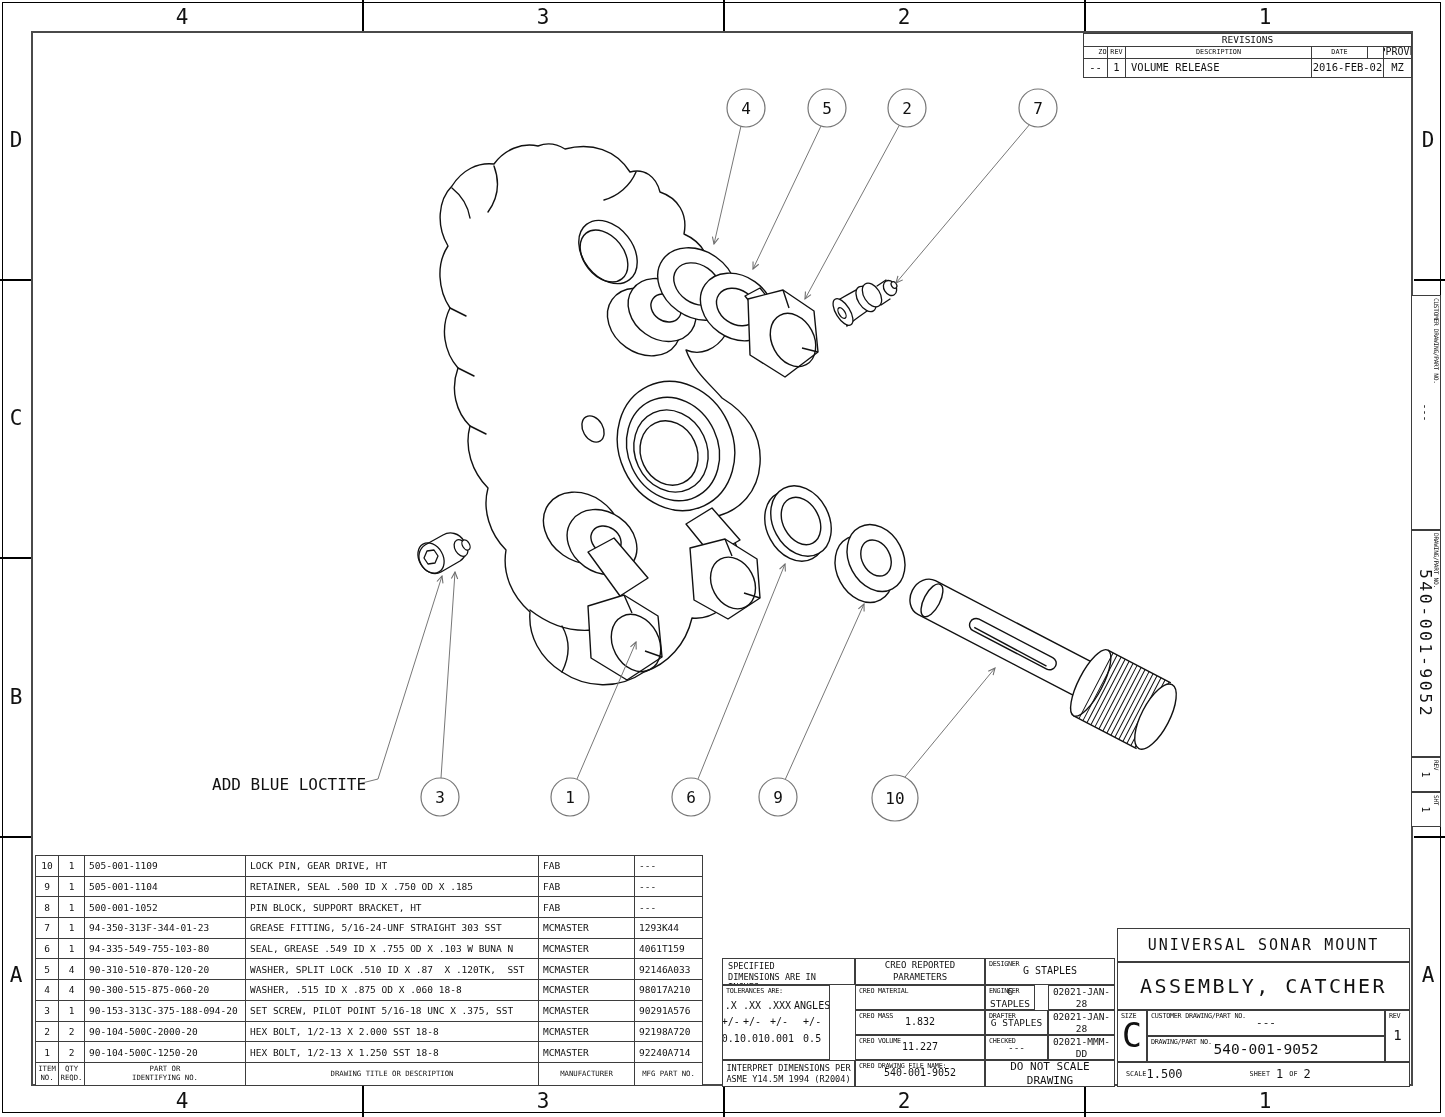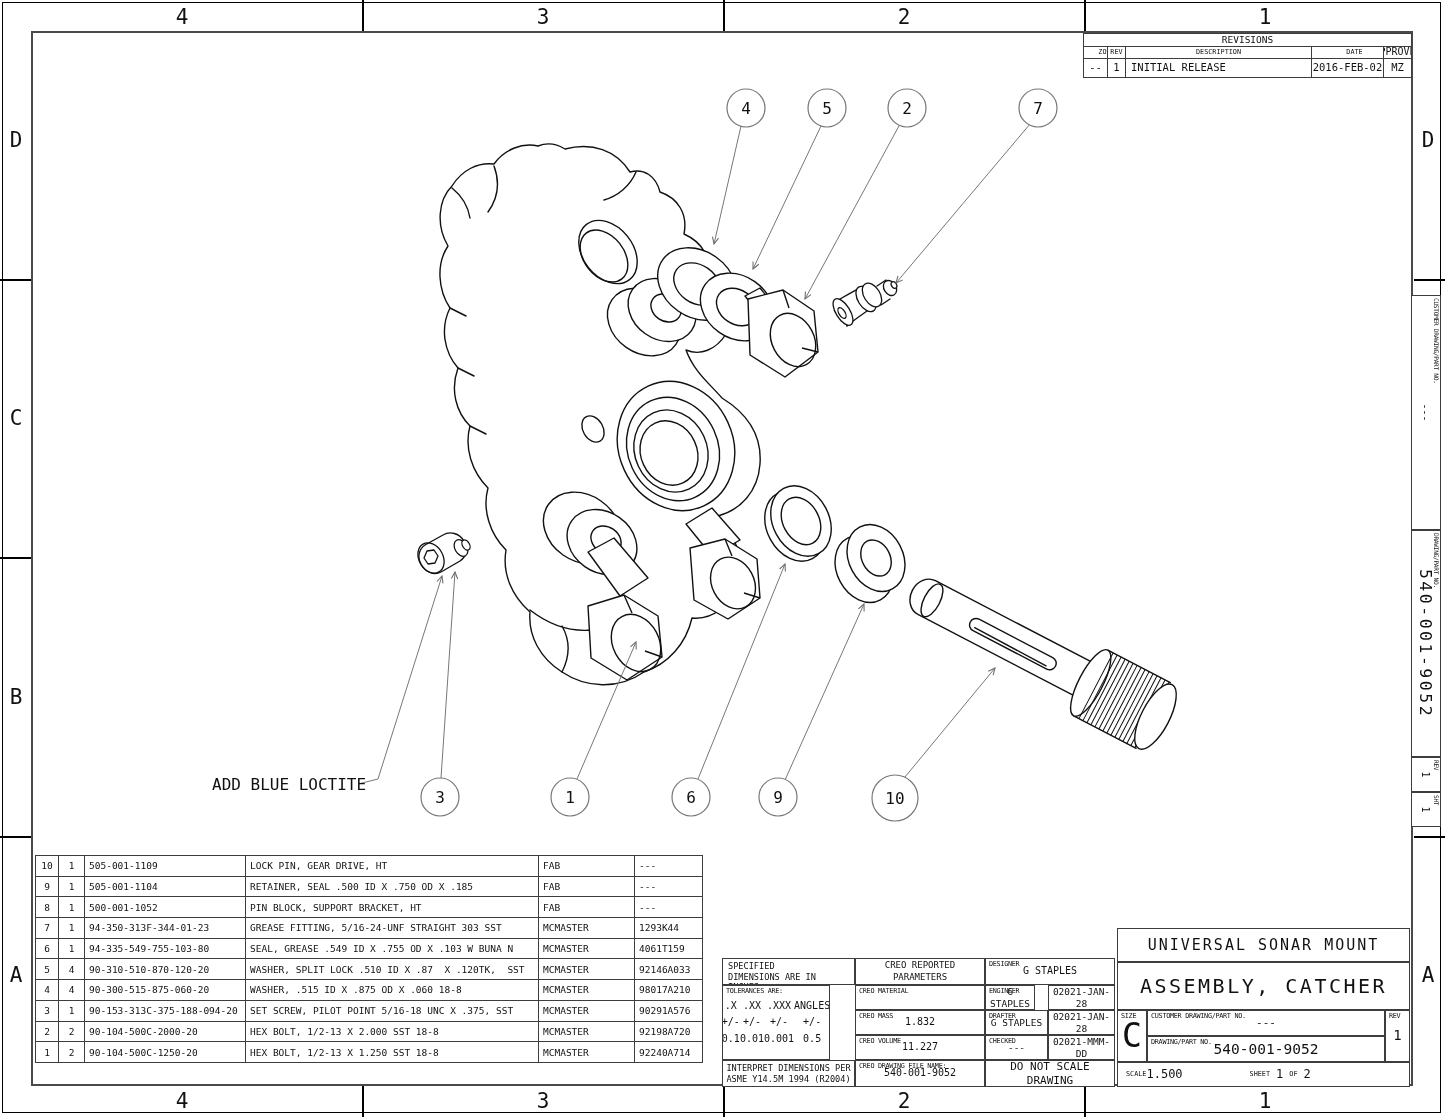--- a/index.html
+++ b/index.html
@@ -59,25 +59,25 @@
   <div class="zone" style="left:16px;top:697px">B</div>
   <div class="zone" style="left:16px;top:975px">A</div>
   <div class="zone" style="left:1428px;top:140px">D</div>
   <div class="zone" style="left:1428px;top:975px">A</div>
 
   <div>
     <div class="cell rev-title" style="left:1083px;top:33px;width:329px;height:14px">REVISIONS</div>
     <div class="cell" style="left:1083px;top:46px;width:47px;height:13px;font-size:6.8px">ZONE</div>
     <div class="cell" style="left:1107px;top:46px;width:19px;height:13px;font-size:6.8px">REV</div>
     <div class="cell" style="left:1125px;top:46px;width:187px;height:13px;font-size:6.8px">DESCRIPTION</div>
-    <div class="cell" style="left:1311px;top:46px;width:87px;height:13px;font-size:6.8px">DATE</div>
+    <div class="cell" style="left:1311px;top:46px;width:57px;height:13px;font-size:6.8px">DATE</div>
     <div class="cell" style="left:1383px;top:46px;width:29px;height:13px;font-size:10px">APPROVED</div>
     <div class="cell small-val" style="left:1083px;top:58px;width:25px;height:20px">--</div>
     <div class="cell small-val" style="left:1107px;top:58px;width:19px;height:20px">1</div>
-    <div class="cell small-val" style="left:1125px;top:58px;width:187px;height:20px;justify-content:flex-start;padding-left:5px">INITIAL RELEASE</div>
+    <div class="cell small-val" style="left:1125px;top:58px;width:187px;height:20px;justify-content:flex-start;padding-left:5px">VOLUME RELEASE</div>
     <div class="cell small-val" style="left:1311px;top:58px;width:73px;height:20px">2016-FEB-02</div>
     <div class="cell small-val" style="left:1383px;top:58px;width:29px;height:20px">MZ</div>
   </div>
 
   <svg class="fig" width="1445" height="1117" viewBox="0 0 1445 1117">
     <defs>
       <marker id="arr" viewBox="0 0 10 10" refX="9" refY="5" markerWidth="9" markerHeight="9" orient="auto-start-reverse">
         <path d="M1.5,1.5 L9,5 L1.5,8.5" fill="none" stroke="#6e6e6e" stroke-width="1.2"></path>
       </marker>
     </defs>
@@ -322,20 +322,31 @@
           <td>92198A720</td>
         </tr>
     <tr>
           <td class="c">1</td>
           <td class="c">2</td>
           <td>90-104-500C-1250-20</td>
           <td>HEX BOLT, 1/2-13 X 1.250 SST 18-8</td>
           <td>MCMASTER</td>
           <td>92240A714</td>
         </tr>
+    <tr class="hdr">
+      <td>ITEM
+NO.</td>
+          <td>QTY
+REQD.</td>
+          <td>PART OR
+IDENTIFYING NO.</td>
+      <td>DRAWING TITLE OR DESCRIPTION</td>
+          <td>MANUFACTURER</td>
+          <td>MFG PART NO.</td>
+    </tr>
   </tbody>
     </table>
 
   <div>
     <div class="cell" style="left:722px;top:958px;width:133px;height:27px;font-size:8.6px;justify-content:flex-start;text-align:left;padding-left:5px">UNLESS OTHERWISE SPECIFIED
 DIMENSIONS ARE IN INCHES.</div>
     <div class="cell" style="left:722px;top:985px;width:108px;height:75px;flex-direction:row;justify-content:center;font-size:10px;line-height:16.5px">
       <span class="lbl">TOLERANCES ARE:</span>
       <span>.X +/-  0.1</span>
       <span>.XX +/-  0.01</span>

